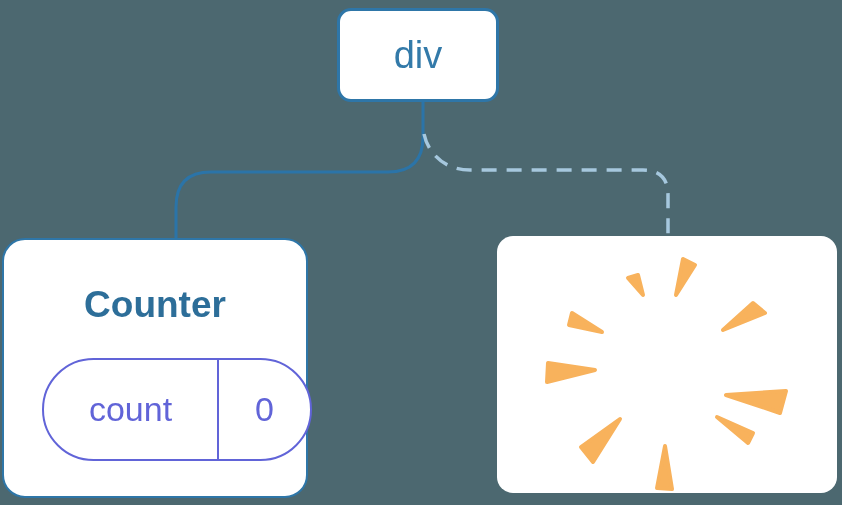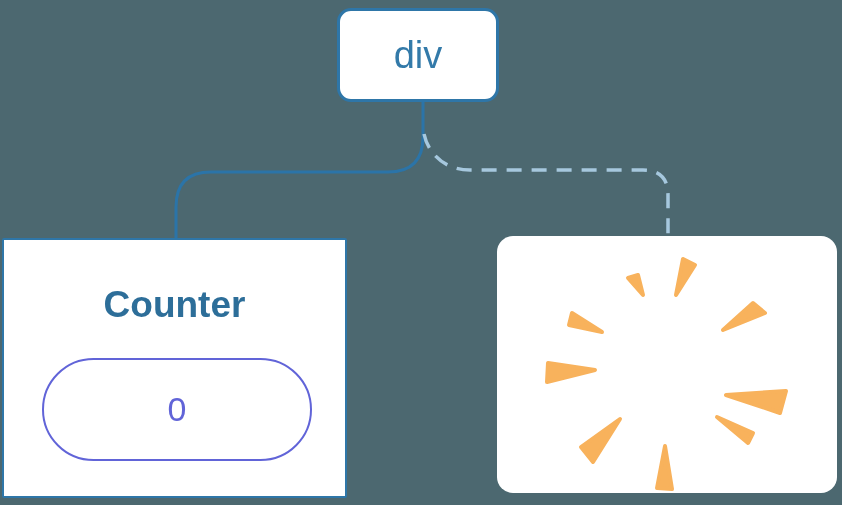--- a/index.html
+++ b/index.html
@@ -42,23 +42,23 @@
     width: 162px; height: 94px;
     border: 3px solid var(--node-border);
     border-radius: 14px;
     display: flex; align-items: center; justify-content: center;
     font-size: 38px; font-weight: 500;
     color: var(--root-label);
   }
 
   .node-counter {
     left: 2px; top: 238px;
-    width: 345px; height: 260px;
+    width: 306px; height: 260px;
     border: 2.5px solid var(--node-border);
-    border-radius: 2px;
+    border-radius: 23px;
   }
   .counter-title {
     position: absolute;
     left: 0; right: 0; top: 44px;
     text-align: center;
     font-size: 37px; font-weight: 600;
     color: var(--counter-title);
   }
   .state-pill {
     position: absolute;
@@ -105,20 +105,21 @@
     <path class="connector-dashed" d="M 424 134 C 428 153 444 170 470 170 L 643 170 Q 668 170 668 195 L 668 237"></path>
   </svg>
 
   <div class="node node-root">
     <span>div</span>
   </div>
 
   <div class="node node-counter">
     <div class="counter-title">Counter</div>
     <div class="state-pill">
+      <span class="state-key">count</span>
       <span class="state-value">0</span>
     </div>
   </div>
 
   <div class="node node-removed">
     <svg class="poof" width="340" height="257" viewBox="0 0 340 257">
       <polygon points="131,42 141,39 146,59"></polygon>
       <polygon points="186,23 198,29 179,59"></polygon>
       <polygon points="256,67 268,77 226,94"></polygon>
       <polygon points="75,77 72,89 105,96"></polygon>

